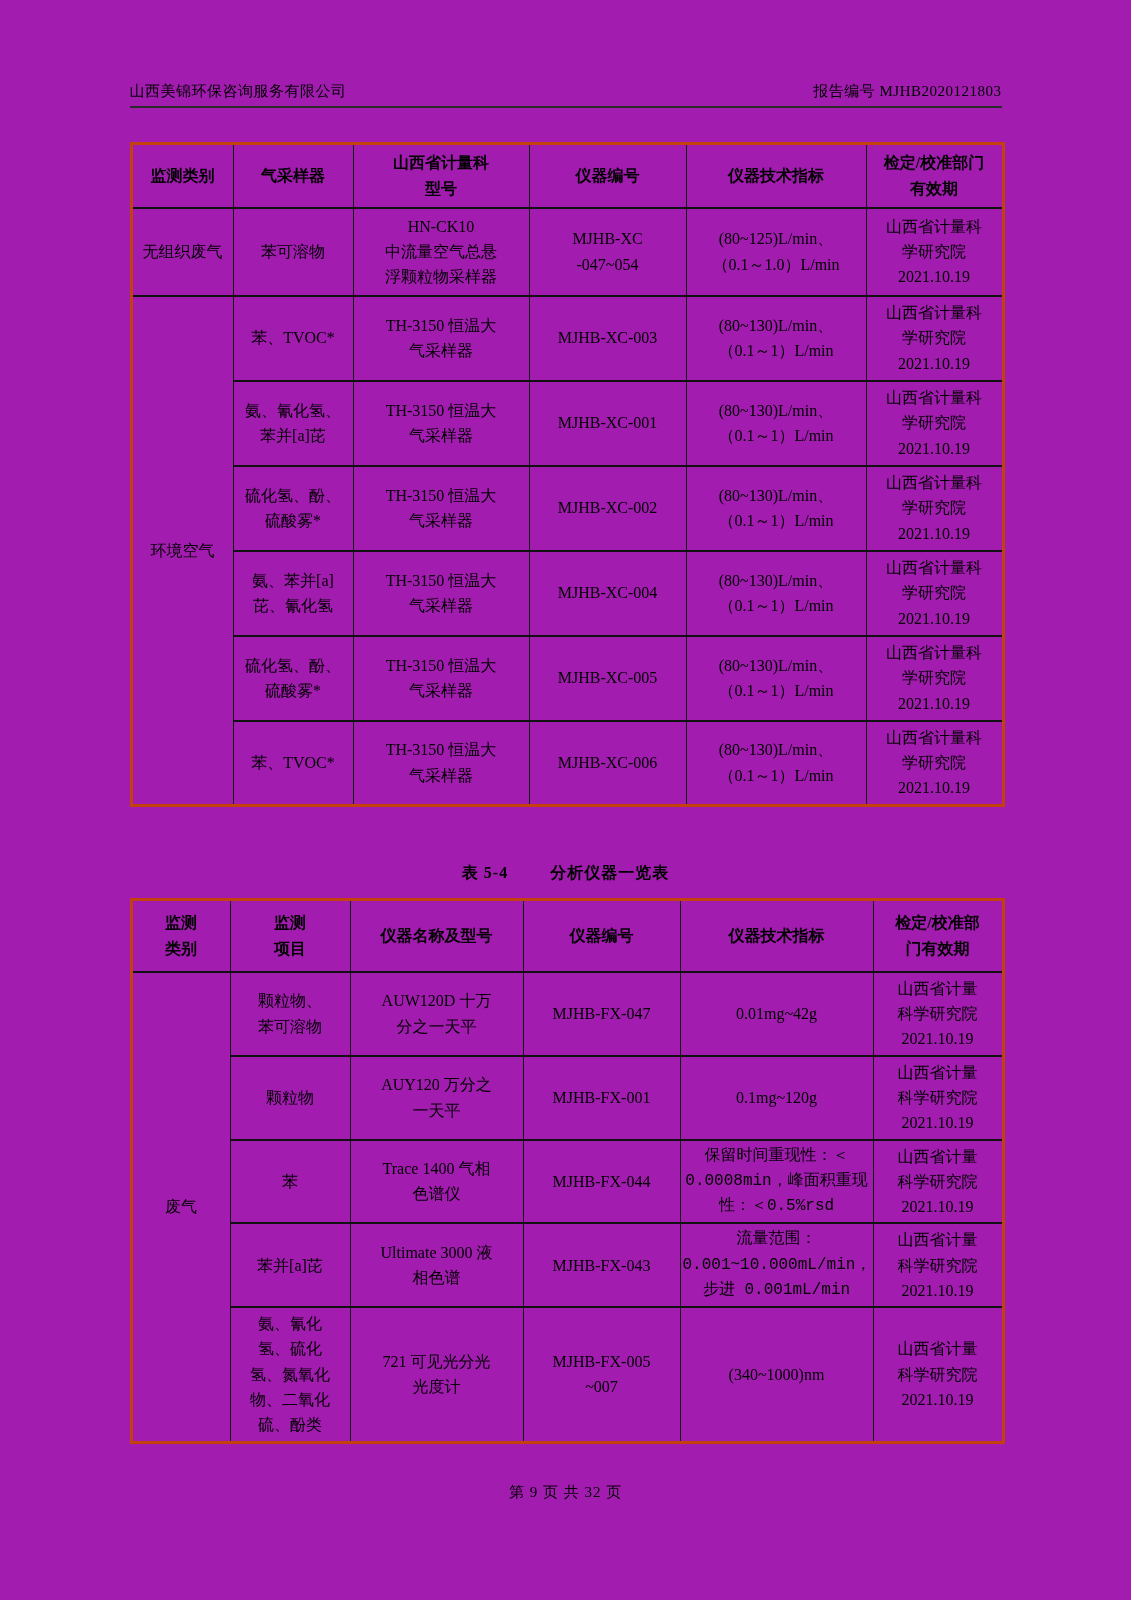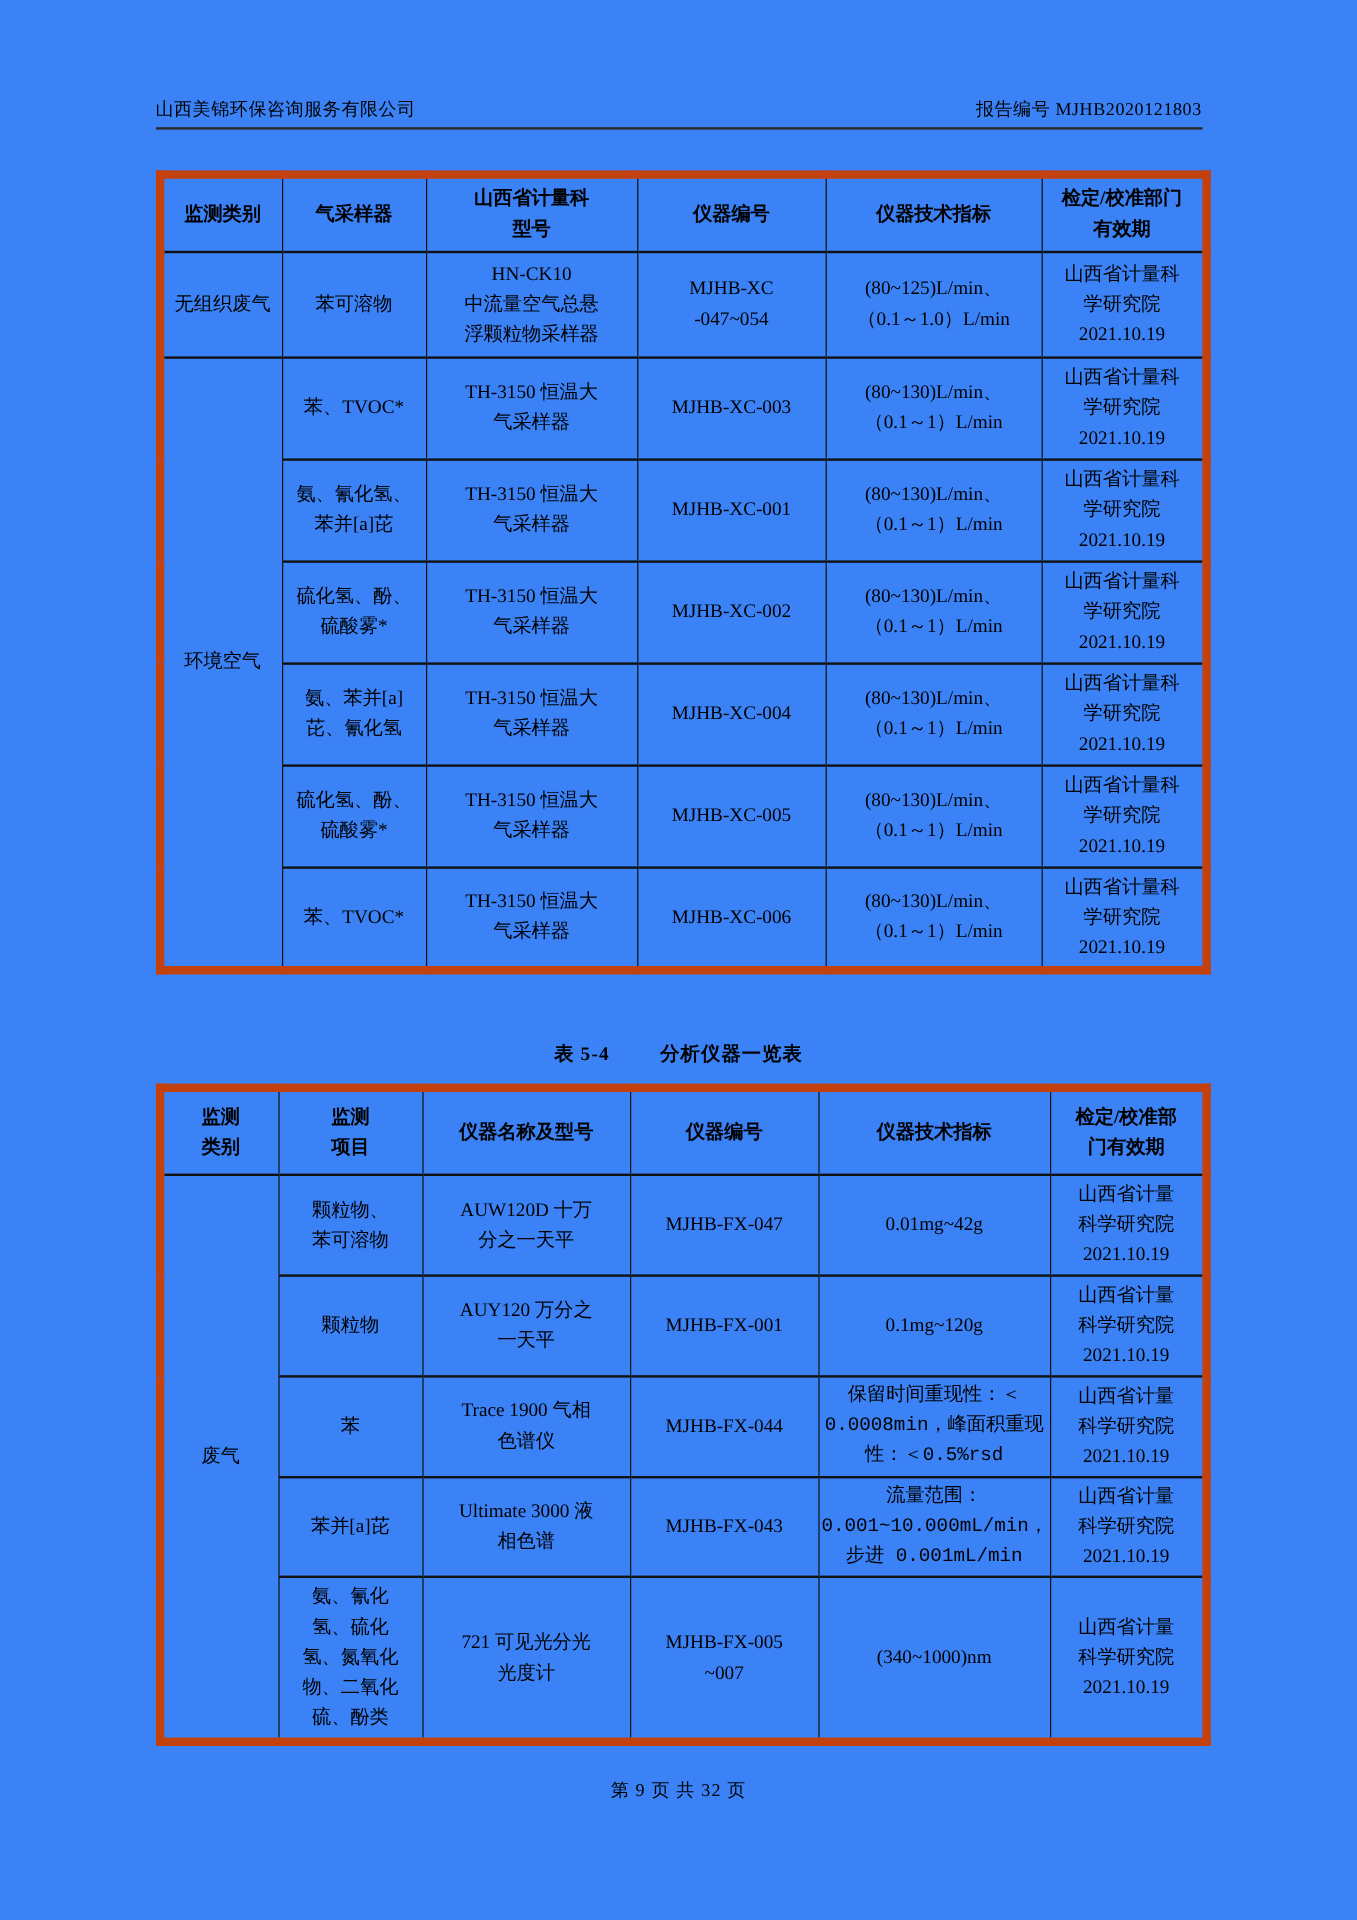--- a/index.html
+++ b/index.html
@@ -1,21 +1,21 @@
 <!DOCTYPE html>
 <html><head>
 <meta charset="utf-8">
 <style>
   * { box-sizing: border-box; }
   html, body { margin: 0; padding: 0; background: #ffffff; }
   .page {
     position: relative;
     width: 1131px;
     height: 1600px;
-    background: #3b82f6;
+    background: #a21caf;
     color: #000;
     font-family: "Liberation Serif", "DejaVu Serif", serif;
     overflow: hidden;
   }
   .content { width: 872px; margin: 0 auto; }
 
   
   .doc-header {
     padding-top: 82px;
   }
@@ -27,21 +27,21 @@
     padding-bottom: 5px;
     font-size: 15px;
     letter-spacing: 0.5px;
   }
 
   
   table.inst {
     width: 872px;
     table-layout: fixed;
     border-collapse: collapse;
-    border: 7px solid #c2410c;
+    border: 3px solid #c2410c;
   }
   table.inst th, table.inst td {
     border: 1px solid #111;
     border-top-width: 2px;
     border-bottom-width: 2px;
     text-align: center;
     vertical-align: middle;
     white-space: pre-line;
     padding: 3px 2px;
     font-size: 16px;
@@ -257,21 +257,21 @@
           <td>AUY120 万分之
 一天平</td>
           <td>MJHB-FX-001</td>
           <td>0.1mg~120g</td>
           <td>山西省计量
 科学研究院
 2021.10.19</td>
         </tr>
         <tr class="r3">
           <td>苯</td>
-          <td>Trace 1900 气相
+          <td>Trace 1400 气相
 色谱仪</td>
           <td>MJHB-FX-044</td>
           <td class="spec-small">保留时间重现性：＜
 0.0008min，峰面积重现
 性：＜0.5%rsd</td>
           <td>山西省计量
 科学研究院
 2021.10.19</td>
         </tr>
         <tr class="r4">

